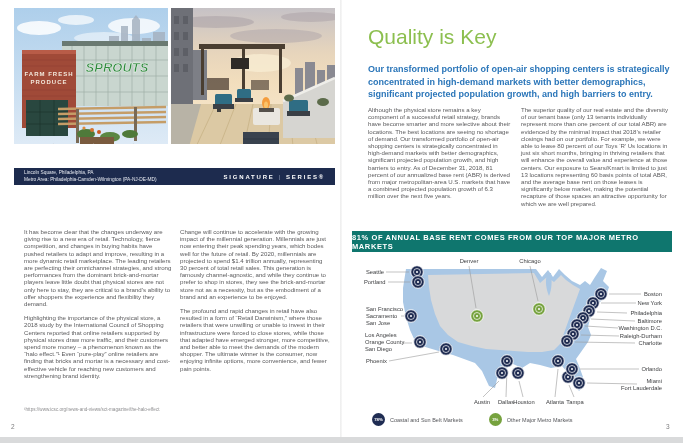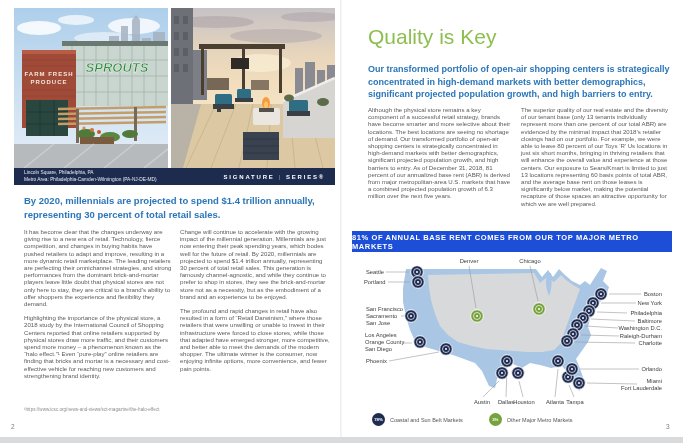--- a/index.html
+++ b/index.html
@@ -3,21 +3,21 @@
 <meta charset="utf-8">
 <style>
   html,body{margin:0;padding:0;background:#d8d8d8;}
   #spread{position:relative;width:683px;height:443px;background:#ffffff;overflow:hidden;
           font-family:"Liberation Sans",sans-serif;color:#58585a;}
   .abs{position:absolute;}
   
   .gutter{left:340px;top:0;width:2px;height:443px;background:linear-gradient(to right,#ededed,#f7f7f7);}
   .bottom-edge{left:0;top:437px;width:683px;height:6px;background:#d9dadb;}
   
-  .photo{top:8px;height:169px;overflow:hidden;background:#cfd8e2;text-align:right;}
+  .photo{top:8px;height:136px;overflow:hidden;background:#cfd8e2;text-align:right;}
   .photo-left{left:14px;width:154px;}
   .photo-right{left:171px;width:164px;}
   .caption-bar{left:14px;top:168px;width:321px;height:17px;background:#1d2b4e;display:flex;
                align-items:center;justify-content:space-between;padding:0 10px;box-sizing:border-box;}
   .caption-text{font-size:4.8px;line-height:6.2px;color:#e8ebf2;}
   .signature{font-size:6px;letter-spacing:1.8px;color:#ffffff;font-weight:bold;display:flex;align-items:center;gap:4px;}
   .signature .divider{color:#8d9ab5;font-weight:normal;}
   .headline{left:24px;top:194px;width:304px;font-size:9.5px;line-height:13.5px;font-weight:bold;color:#2b76b9;}
   .bodycol{font-size:6.1px;line-height:7.2px;color:#5a5a5c;text-align:left;}
   .bodycol p{margin:0 0 7px 0;}
@@ -25,21 +25,21 @@
   .lcol2{left:180px;top:228px;width:150px;}
   .footnote{left:24px;top:407px;font-size:4.6px;color:#8e8e90;}
   .pagenum{font-size:6.5px;color:#7d7d7f;}
   .pagenum-left{left:11px;top:423px;}
   .pagenum-right{left:666px;top:423px;}
   
   .rtitle{left:368px;top:25px;font-size:21px;color:#8cbf4f;}
   .rintro{left:368px;top:63px;width:304px;font-size:9px;line-height:12.5px;font-weight:bold;color:#2b76b9;}
   .rcol1{left:368px;top:106px;width:143px;}
   .rcol2{left:521px;top:106px;width:148px;}
-  .banner{left:352px;top:231px;width:320px;height:21px;background:#1d4ed8;display:flex;align-items:center;
+  .banner{left:352px;top:231px;width:320px;height:21px;background:#0f766e;display:flex;align-items:center;
           justify-content:center;font-size:7.5px;font-weight:bold;letter-spacing:.6px;color:#ffffff;}
   .mapwrap{left:352px;top:256px;width:320px;height:152px;}
   .legend{left:372px;top:413px;display:flex;align-items:center;gap:26px;}
   .legend-item{display:flex;align-items:center;gap:5px;}
   .legend-dot{width:13px;height:13px;border-radius:50%;display:flex;align-items:center;justify-content:center;
               color:#fff;font-size:4.3px;font-weight:bold;}
   .legend-label{font-size:5.5px;color:#55565a;}
 </style>
 </head>
 <body>
@@ -239,21 +239,20 @@
       <div>Lincoln Square, Philadelphia, PA</div>
       <div>Metro Area: Philadelphia-Camden-Wilmington (PA-NJ-DE-MD)</div>
     </div>
     <div class="signature">
       <span>SIGNATURE</span>
       <span class="divider">|</span>
       <span>SERIES®</span>
     </div>
   </div>
 
-  <div class="abs headline">By 2020, millennials are projected to spend $1.4 trillion annually, representing 30 percent of total retail sales.</div>
 
   <div class="abs bodycol lcol1">
     <p>It has become clear that the changes underway are giving rise to a new era of retail. Technology, fierce competition, and changes in buying habits have pushed retailers to adapt and improve, resulting in a more dynamic retail marketplace. The leading retailers are perfecting their omnichannel strategies, and strong performances from the dominant brick-and-mortar players leave little doubt that physical stores are not only here to stay, they are critical to a brand’s ability to offer shoppers the experience and flexibility they demand.</p>
     <p>Highlighting the importance of the physical store, a 2018 study by the International Council of Shopping Centers reported that online retailers supported by physical stores draw more traffic, and their customers spend more money – a phenomenon known as the “halo effect.”¹  Even “pure-play” online retailers are finding that bricks and mortar is a necessary and cost-effective vehicle for reaching new customers and strengthening brand identity.</p>
   </div>
   <div class="abs bodycol lcol2">
     <p>Change will continue to accelerate with the growing impact of the millennial generation. Millennials are just now entering their peak spending years, which bodes well for the future of retail. By 2020, millennials are projected to spend $1.4 trillion annually, representing 30 percent of total retail sales. This generation is famously channel-agnostic, and while they continue to prefer to shop in stores, they see the brick-and-mortar store not as a necessity, but as the embodiment of a brand and an experience to be enjoyed.</p>
     <p>The profound and rapid changes in retail have also resulted in a form of “Retail Darwinism,” where those retailers that were unwilling or unable to invest in their infrastructure were forced to close stores, while those that adapted have emerged stronger, more competitive, and better able to meet the demands of the modern shopper. The ultimate winner is the consumer, now enjoying infinite options, more convenience, and fewer pain points.</p>
   </div>
 

